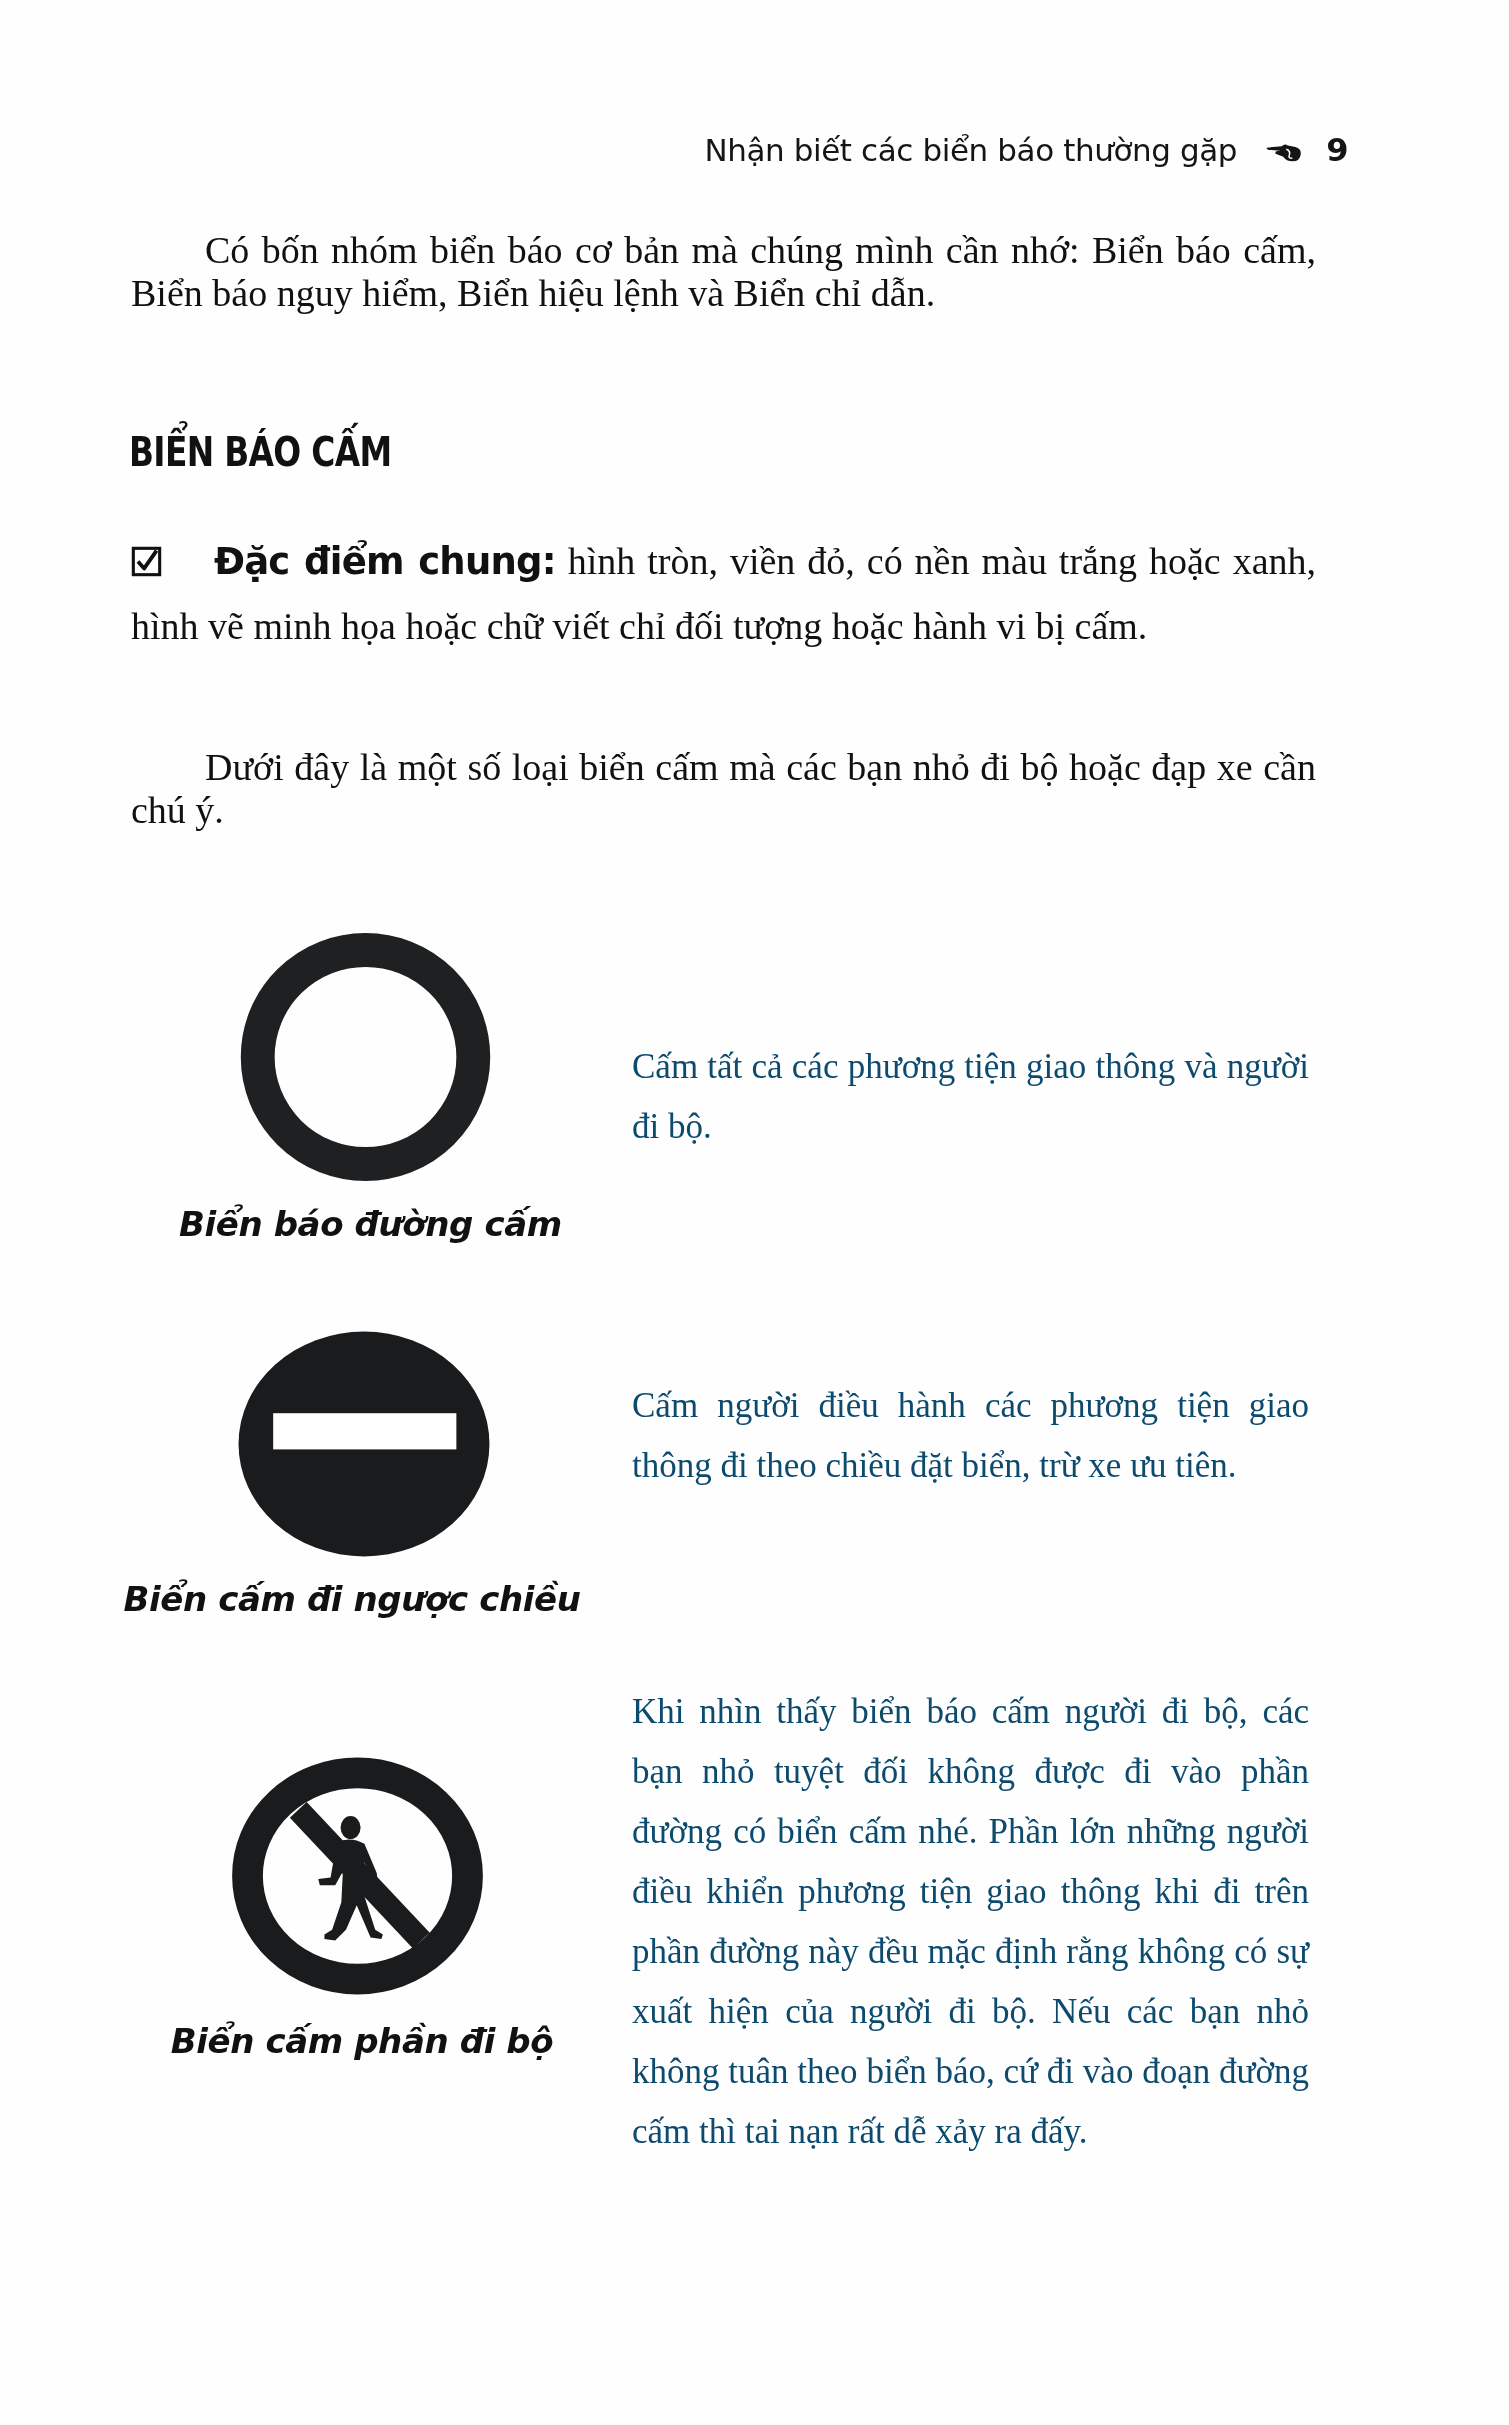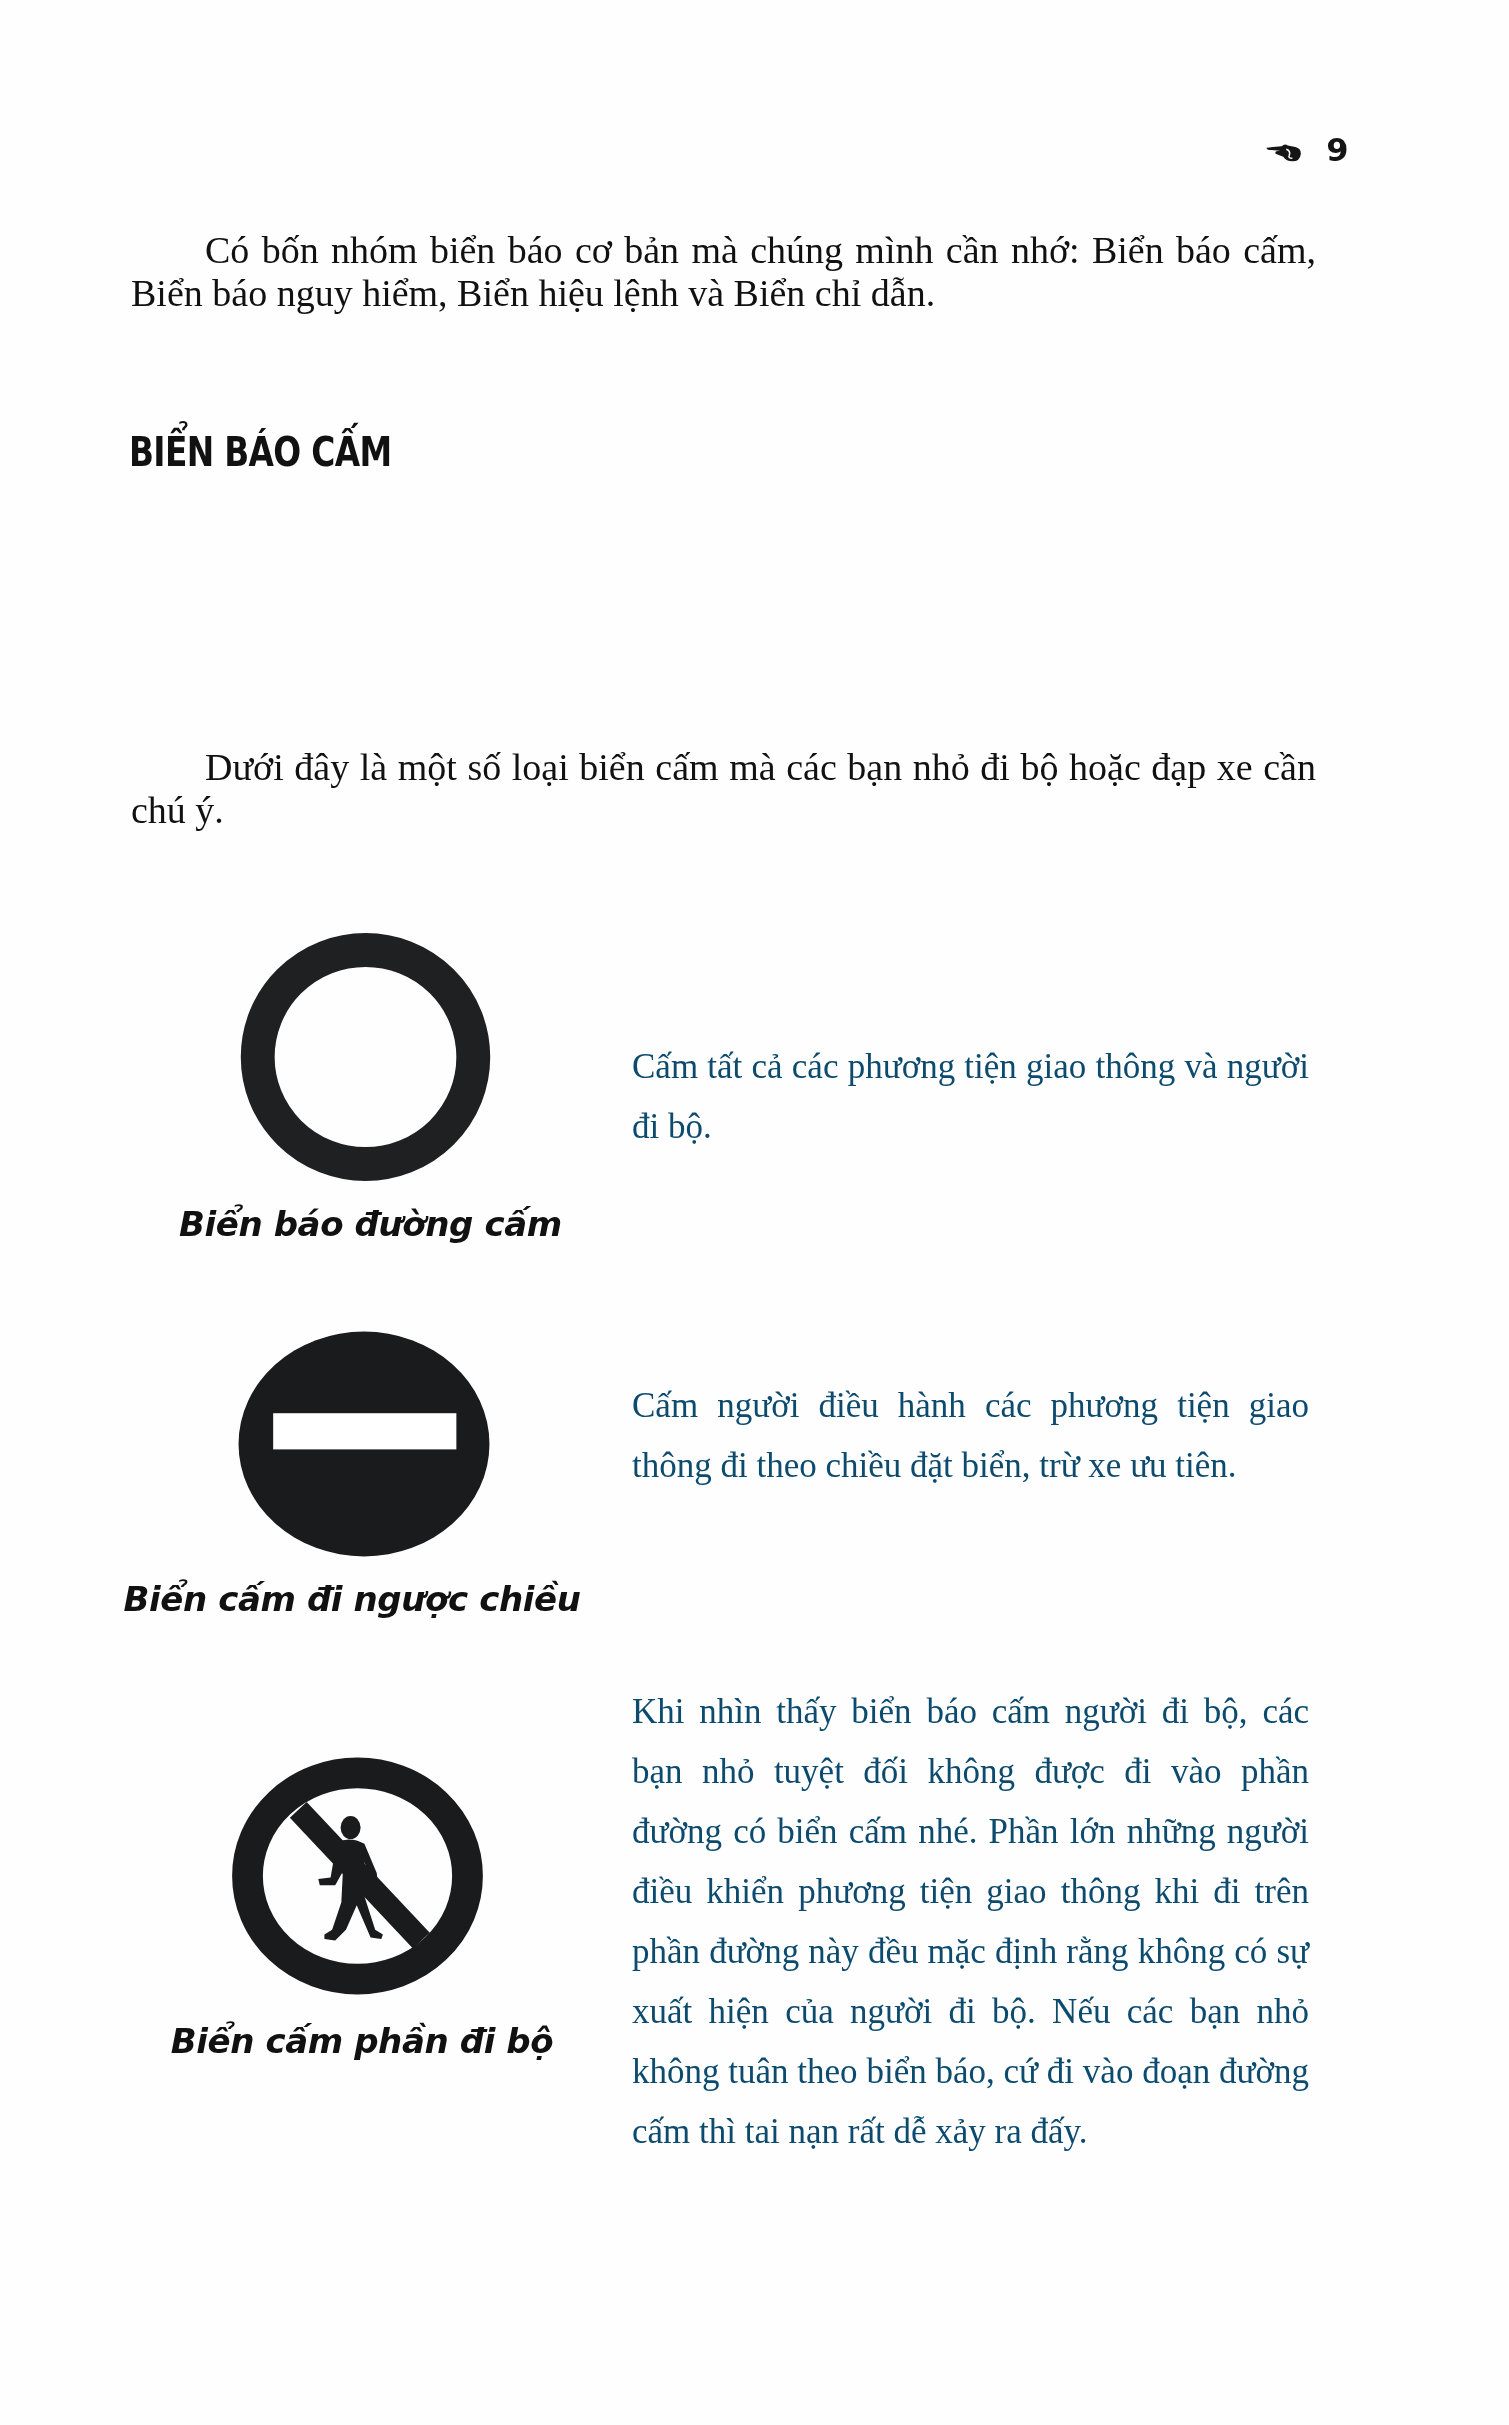--- a/index.html
+++ b/index.html
@@ -127,33 +127,42 @@
       text-align: justify;
       margin: 0;
     }
   </style>
 </head>
 <body>
 
 <div class="page">
 
   <div class="running-header">
+    <span class="title">Nhận biết các biển báo thường gặp</span>
     <span class="hand-icon">
       <svg width="38" height="26" viewBox="0 0 50 34">
         <path d="M2 10 L22 8 Q26 4 30 7 L40 9 Q48 11 47 19 Q46 28 36 28 Q28 28 24 22 L14 18 Q12 14 20 14 L8 13 Q2 13 2 10 Z" fill="#151515"></path>
         <path d="M28 12 Q34 14 32 20 Q30 24 36 24" stroke="#fff" stroke-width="2" fill="none"></path>
       </svg>
     </span>
     <span class="page-num">9</span>
   </div>
 
   <p class="para para-intro">Có bốn nhóm biển báo cơ bản mà chúng mình cần nhớ: Biển báo cấm, Biển báo nguy hiểm, Biển hiệu lệnh và Biển chỉ dẫn.</p>
 
   <h2 class="section-heading">BIỂN BÁO CẤM</h2>
 
+  <p class="feature">
+    <span class="checkbox-icon">
+      <svg width="31" height="31" viewBox="0 0 40 40">
+        <rect x="3" y="3" width="34" height="34" fill="none" stroke="#111" stroke-width="4"></rect>
+        <path d="M9 20 L17 29 L33 6" fill="none" stroke="#111" stroke-width="5" stroke-linejoin="round"></path>
+      </svg>
+    </span><span class="feature-label">Đặc điểm chung:</span><span> hình tròn, viền đỏ, có nền màu trắng hoặc xanh, hình vẽ minh họa hoặc chữ viết chỉ đối tượng hoặc hành vi bị cấm.</span>
+  </p>
 
   <p class="para para-list-intro">Dưới đây là một số loại biển cấm mà các bạn nhỏ đi bộ hoặc đạp xe cần chú ý.</p>
 
   <div class="sign" style="left:240px; top:933px;">
     <svg width="251" height="248" viewBox="0 0 326 322">
       <ellipse cx="163" cy="161" rx="140" ry="139" fill="none" stroke="#1e2021" stroke-width="44"></ellipse>
     </svg>
   </div>
   <div class="sign-label" style="left:179px; top:1204px; width:377px;">Biển báo đường cấm</div>
   <p class="desc" style="top:1037px;">Cấm tất cả các phương tiện giao thông và người đi bộ.</p>

